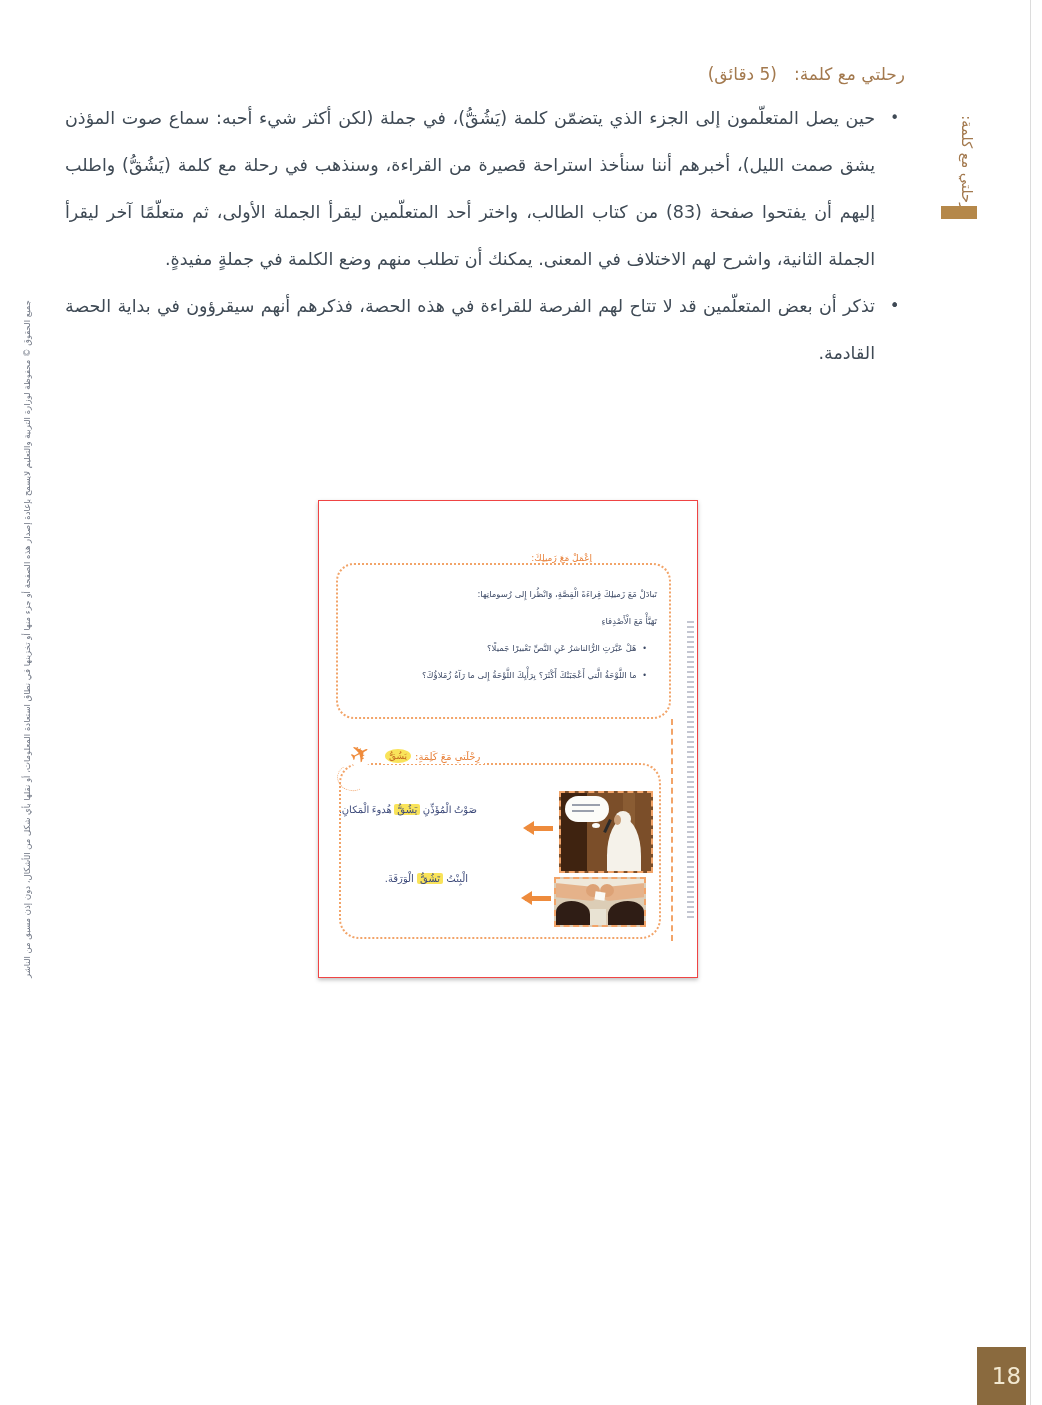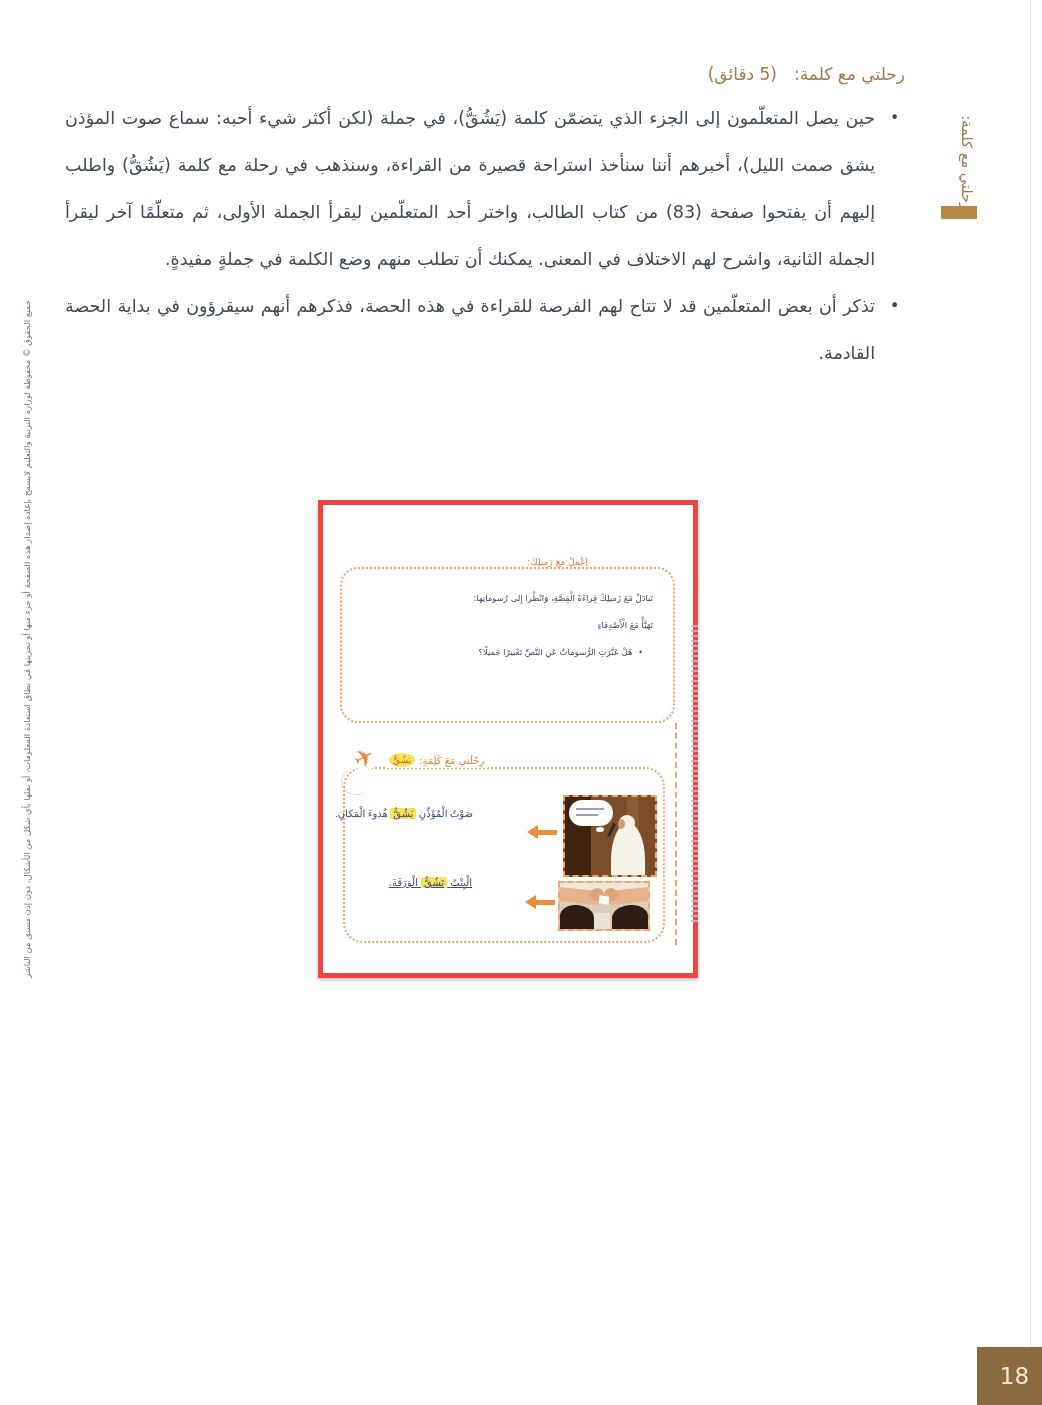--- a/index.html
+++ b/index.html
@@ -26,21 +26,21 @@
   .header .dur { margin-right:17px; }
   .content {
     position:absolute; top:95px; right:137px; width:840px;
     direction:rtl; color:#3f4a55; font-size:17.5px; line-height:47px; text-align:justify;
   }
   .bullet { position:relative; padding-right:30px; }
   .bullet .dot { position:absolute; right:6px; top:0; font-size:15px; }
   
   .worksheet {
     position:absolute; left:318px; top:500px; width:380px; height:478px;
-    background:#ffffff; border:5px solid #ef4444; box-shadow:0 2px 4px rgba(0,0,0,.25);
+    background:#ffffff; border:1px solid #ef4444; box-shadow:0 2px 4px rgba(0,0,0,.25);
     direction:rtl;
   }
   .ws-box1 { position:absolute; left:17px; top:62px; width:335px; height:156px;
     border:2px dotted #f2a469; border-radius:18px; z-index:1; }
   .ws-partner-heading { position:absolute; top:52px; right:100px; z-index:2;
     background:#fff; padding:0 5px; color:#e8813a; font-size:9px; white-space:nowrap; }
   .ws-list { position:absolute; top:80px; right:40px; width:300px;
     color:#3d4a66; font-size:8.5px; line-height:27px; text-align:right; z-index:2; }
   .ws-q { padding-right:10px; }
   .ws-q .qdot { margin-left:3px; font-size:8px; }
@@ -83,23 +83,23 @@
   .p2-shirt { position:absolute; left:34px; bottom:0; width:16px; height:16px; background:#e9e3d3; }
   
   .ws-arrow { position:absolute; height:5px; background:#ee8b3c; z-index:2; }
   .ws-arrow::before { content:""; position:absolute; left:-11px; top:-5px;
     border:7.5px solid transparent; border-right:11px solid #ee8b3c; }
   .arrow1 { left:208px; top:325px; width:26px; }
   .arrow2 { left:206px; top:395px; width:26px; }
   .cap { position:absolute; color:#3d4a7a; font-size:10px; white-space:nowrap; z-index:2; }
   .cap mark { background:#f9e35a; color:#3d4a7a; padding:0 3px; border-radius:2px; }
   .cap1 { right:220px; top:303px;font-family:Liberation Serif, serif; }
-  .cap2 { right:221px; top:372px;text-decoration:underline; }
-  
-  .page-num { position:absolute; left:977px; top:1347px; width:65px; height:58px;
+  .cap2 { right:229px; top:372px; }
+  
+  .page-num { position:absolute; left:977px; top:1347px; width:49px; height:58px;
     background:#8a6a3e; color:#f2e8d0; font-size:23px;
     display:flex; align-items:center; justify-content:center; padding-left:10px; }
 </style>
 </head>
 <body>
 
 <div class="page">
 
   <div class="right-rule"></div>
   <div class="side-tab-label">رحلتي مع كلمة:</div>
@@ -126,21 +126,25 @@
 
   <div class="worksheet">
 
     <div class="ws-partner-heading">اِعْمَلْ مَعَ زَميلِكَ:</div>
     <div class="ws-box1"></div>
     <div class="ws-list">
       <div>تَبادَلْ مَعَ زَميلِكَ قِراءَةَ الْقِصَّةِ، وَانْظُرا إِلى رُسوماتِها:</div>
       <div>تَهَيَّأْ مَعَ الْأَصْدِقاءِ</div>
       <div class="ws-q">
         <span class="qdot">•</span>
-        <span>هَلْ عَبَّرَتِ الرُّسوماتُ عَنِ النَّصِّ تَعْبيرًا جَميلًا؟</span>
+        <span>هَلْ عَبَّرَتِ الرُّالناشرُ عَنِ النَّصِّ تَعْبيرًا جَميلًا؟</span>
+      </div>
+      <div class="ws-q">
+        <span class="qdot">•</span>
+        <span>ما اللَّوْحَةُ الَّتي أَعْجَبَتْكَ أَكْثَرَ؟ بِرَأْيِكَ اللَّوْحَةُ إِلى ما رَآهُ زُمَلاؤُكَ؟</span>
       </div>
     </div>
 
     <div class="ws-vrule"></div>
     <div class="ws-microtext"></div>
 
     <div class="ws-box2"></div>
     <div class="ws-plane">✈</div>
     <div class="ws-plane-trail"></div>
     <div class="ws-journey-heading">

